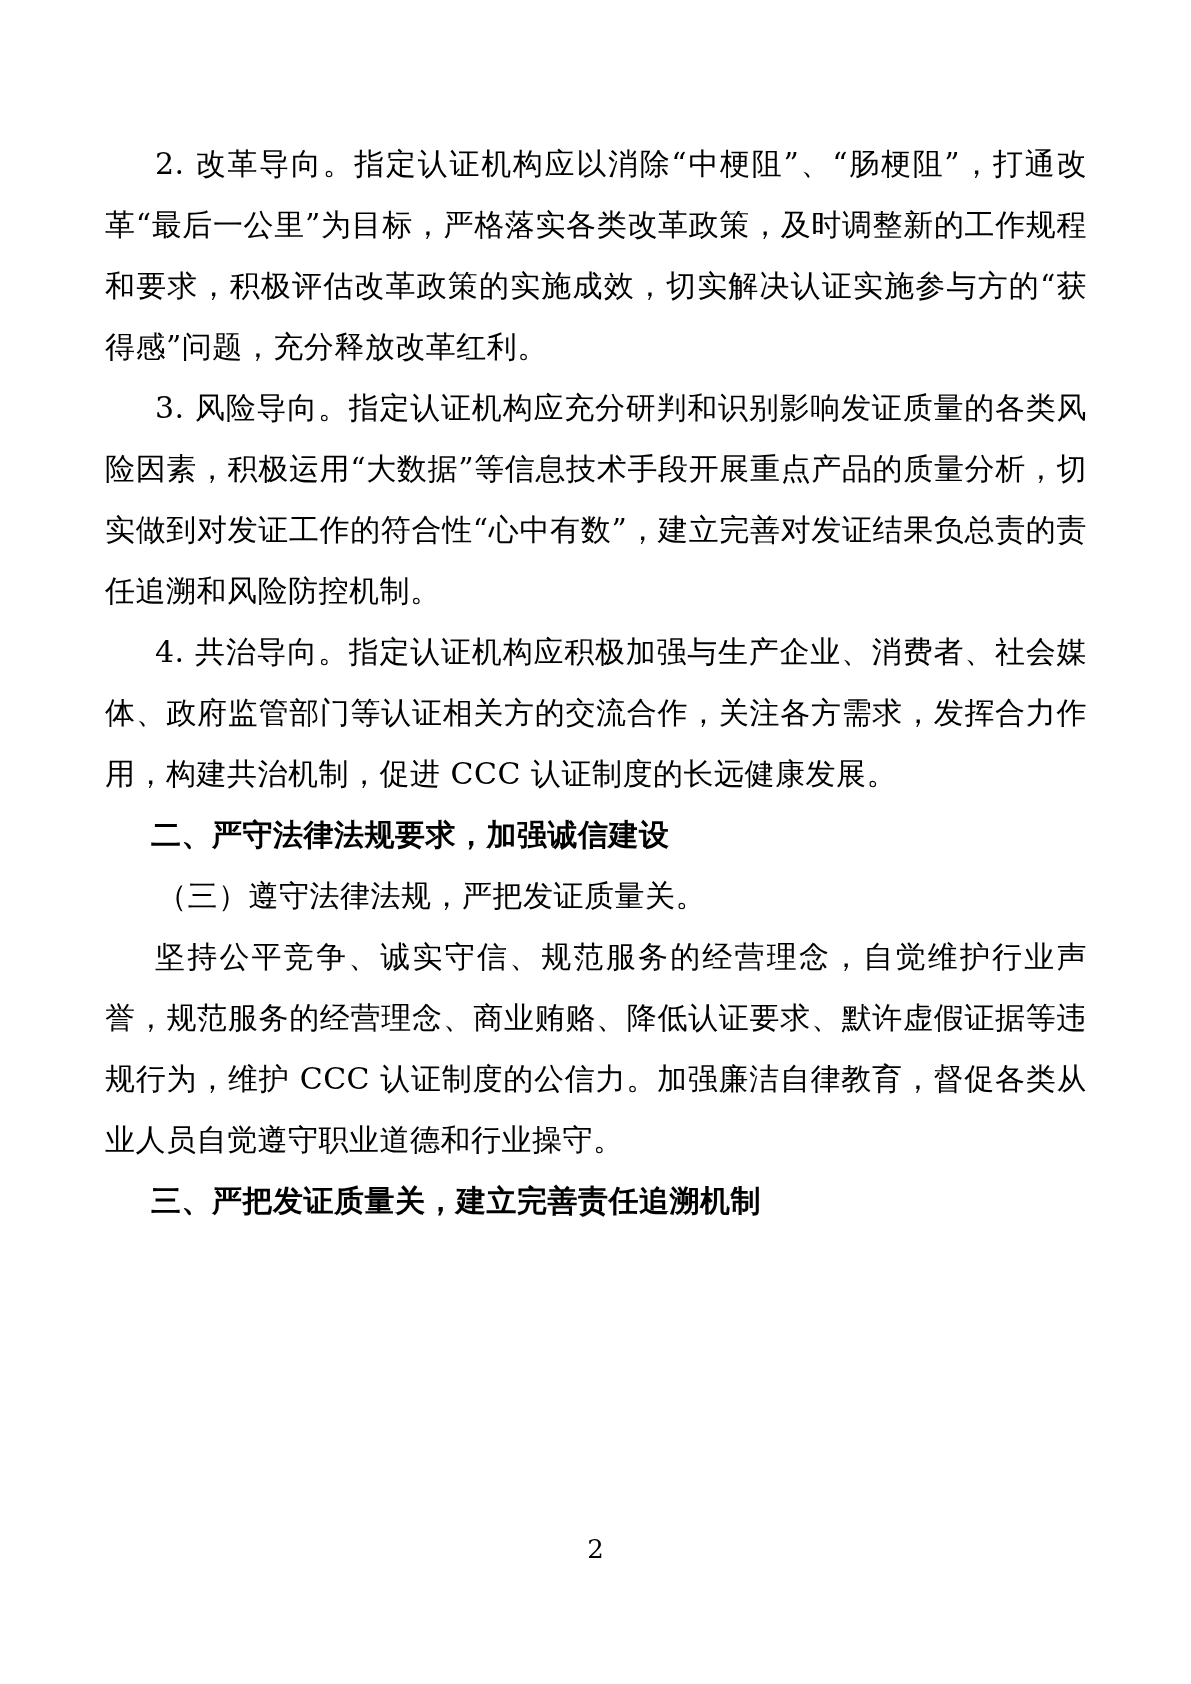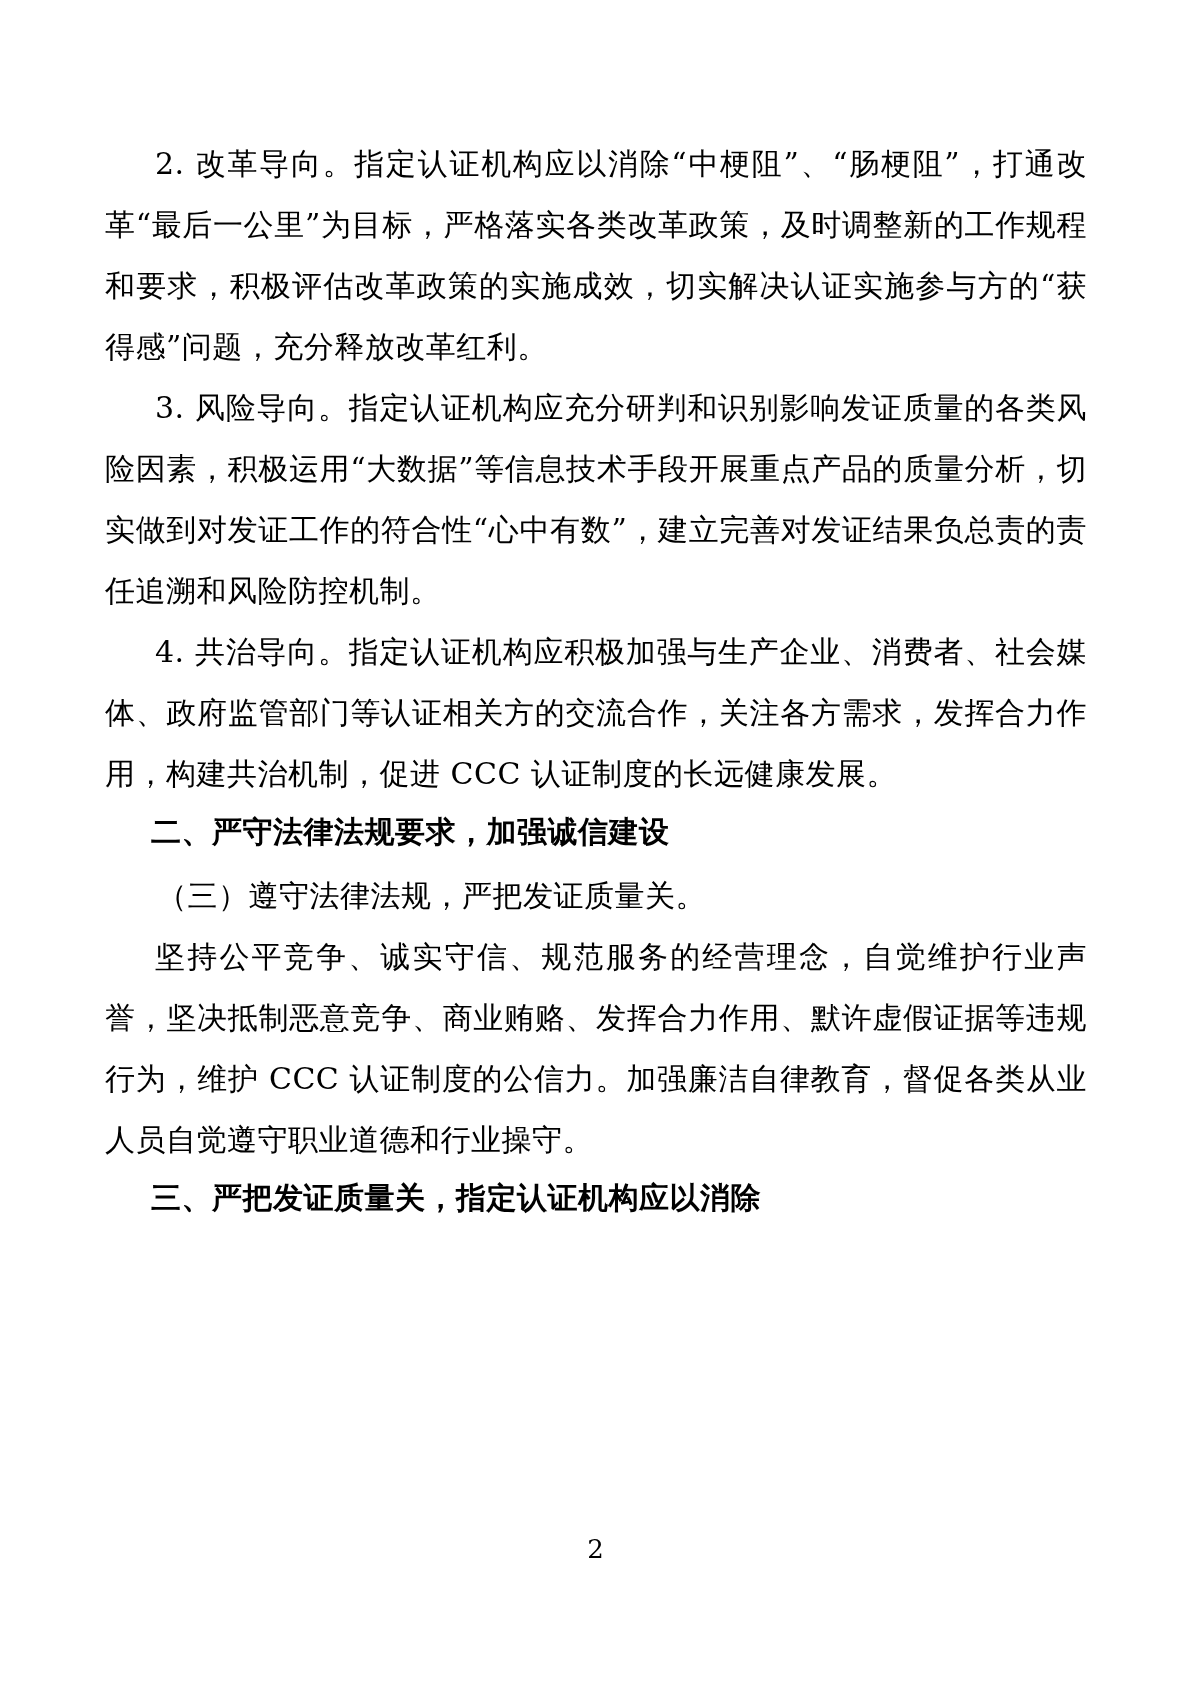--- a/index.html
+++ b/index.html
@@ -35,21 +35,21 @@
     line-height: 61px;
     text-align: justify;
     text-justify: inter-character;
     text-align-last: left;
     letter-spacing: 0.5px;
   }
   p.indent {
     text-indent: 50px;
   }
   p.h1 {
-    font-family: Liberation Mono, monospace;
+    font-family: Liberation Sans, sans-serif;
     font-weight: bold;
     text-indent: 46px;
   }
   p.h2 {
     text-indent: 52px;
   }
   .footer {
     position: absolute;
     left: 0;
     top: 1532px;
@@ -63,17 +63,17 @@
 </head>
 <body>
 
 <div class="page">
   <div class="content">
     <p class="indent">2. 改革导向。指定认证机构应以消除“中梗阻”、“肠梗阻”，打通改革“最后一公里”为目标，严格落实各类改革政策，及时调整新的工作规程和要求，积极评估改革政策的实施成效，切实解决认证实施参与方的“获得感”问题，充分释放改革红利。</p>
     <p class="indent">3. 风险导向。指定认证机构应充分研判和识别影响发证质量的各类风险因素，积极运用“大数据”等信息技术手段开展重点产品的质量分析，切实做到对发证工作的符合性“心中有数”，建立完善对发证结果负总责的责任追溯和风险防控机制。</p>
     <p class="indent">4. 共治导向。指定认证机构应积极加强与生产企业、消费者、社会媒体、政府监管部门等认证相关方的交流合作，关注各方需求，发挥合力作用，构建共治机制，促进 CCC 认证制度的长远健康发展。</p>
     <p class="h1">二、严守法律法规要求，加强诚信建设</p>
     <p class="h2">（三）遵守法律法规，严把发证质量关。</p>
-    <p class="indent">坚持公平竞争、诚实守信、规范服务的经营理念，自觉维护行业声誉，坚决抵制恶意竞争、商业贿赂、发挥合力作用、默许虚假证据等违规行为，维护 CCC 认证制度的公信力。加强廉洁自律教育，督促各类从业人员自觉遵守职业道德和行业操守。</p>
-    <p class="h1">三、严把发证质量关，指定认证机构应以消除</p>
+    <p class="indent">坚持公平竞争、诚实守信、规范服务的经营理念，自觉维护行业声誉，规范服务的经营理念、商业贿赂、降低认证要求、默许虚假证据等违规行为，维护 CCC 认证制度的公信力。加强廉洁自律教育，督促各类从业人员自觉遵守职业道德和行业操守。</p>
+    <p class="h1">三、严把发证质量关，建立完善责任追溯机制</p>
   </div>
   <div class="footer">2</div>
 </div>
 
 </body></html>

